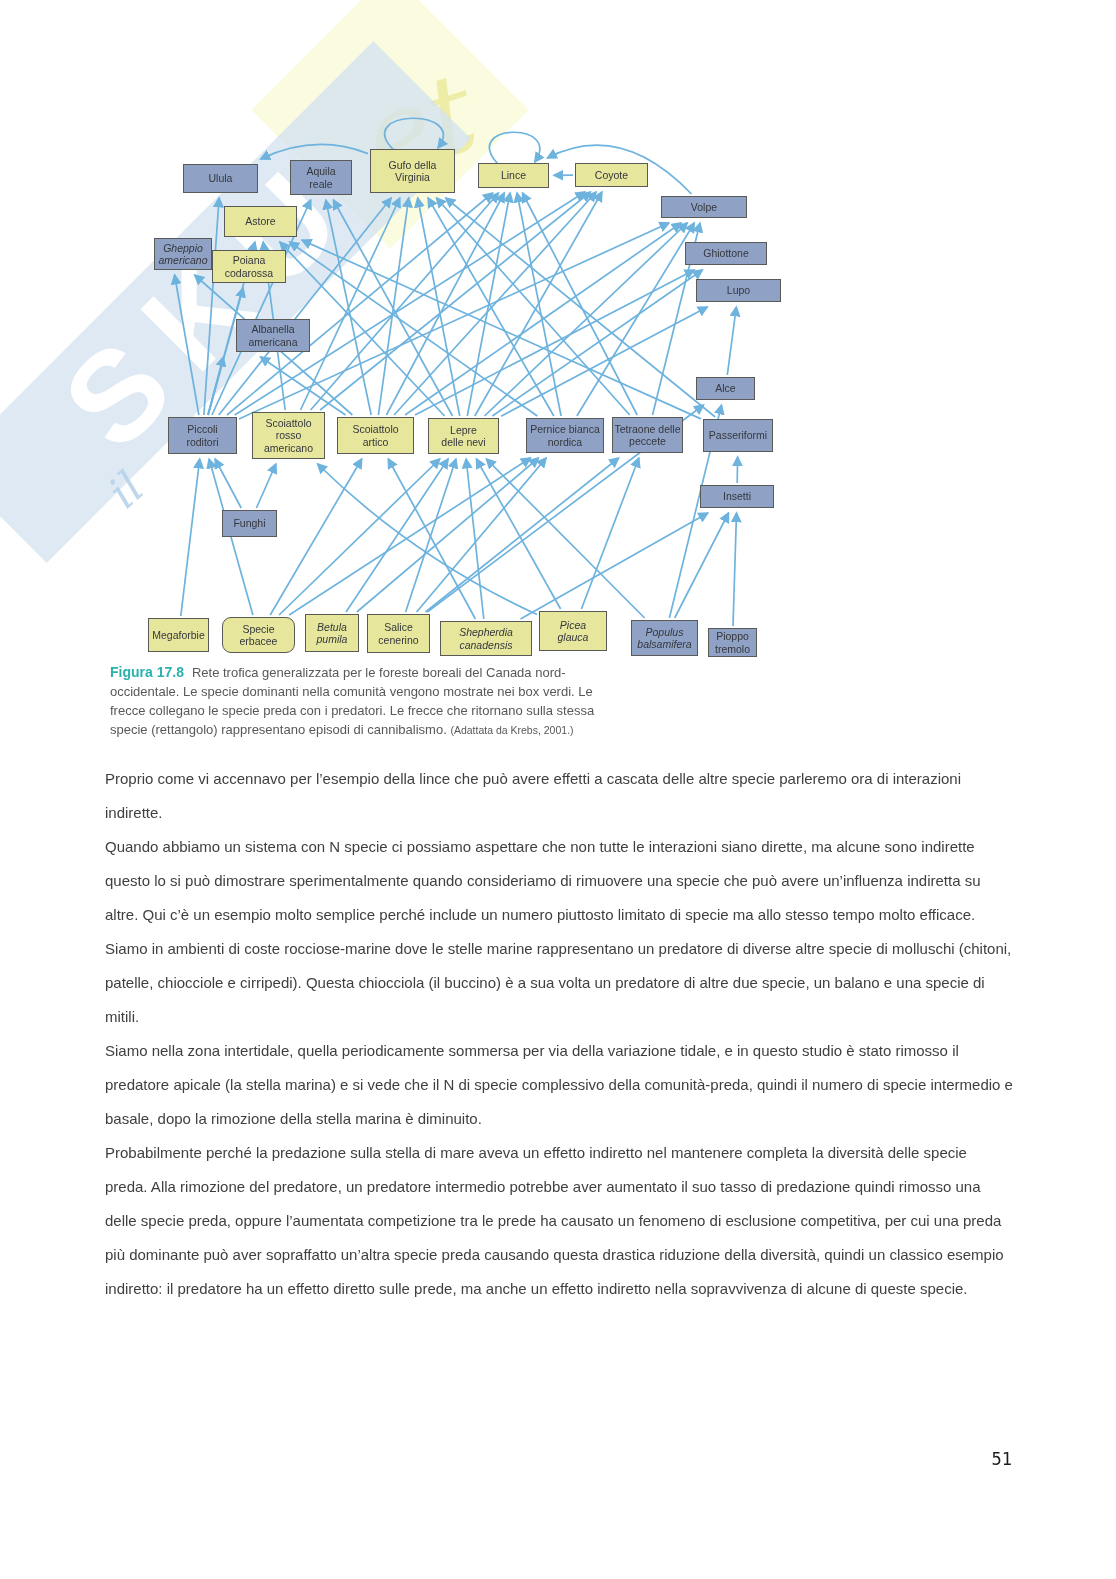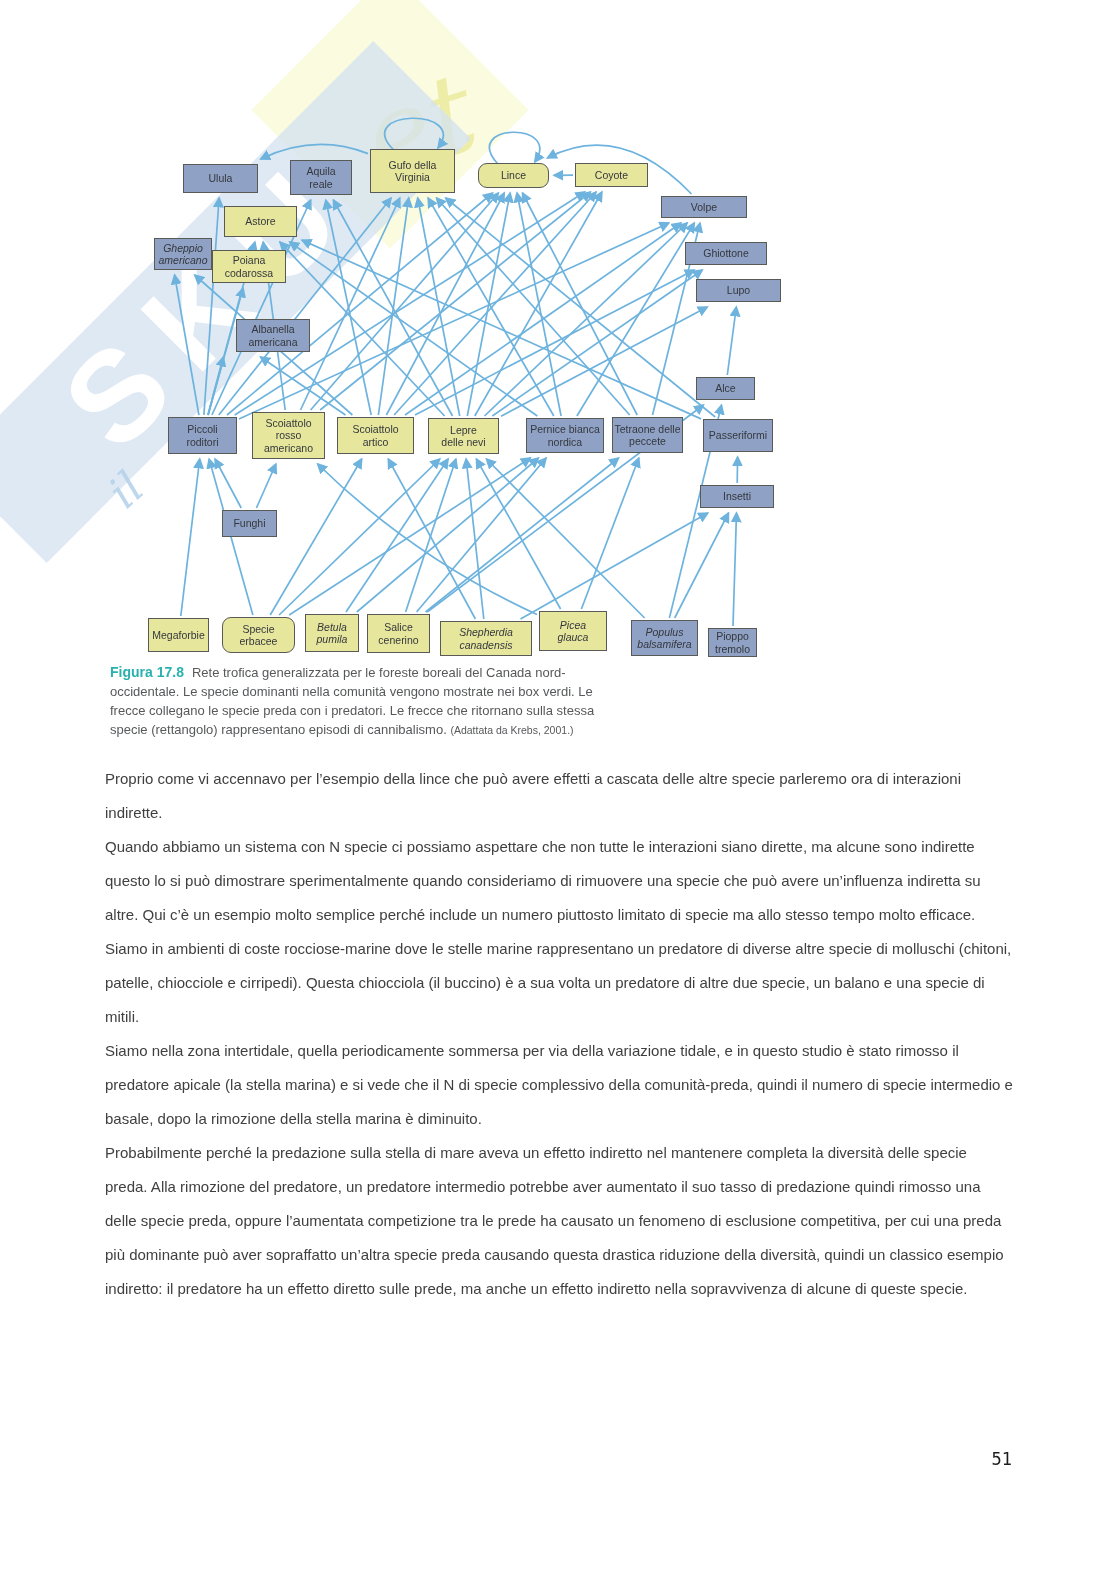--- a/index.html
+++ b/index.html
@@ -172,21 +172,21 @@
         <path d="M 253.8 50.0 C 212.0 9.0, 329.0 7.0, 298.0 48.0" fill="none" stroke="#6db3de" stroke-width="1.7" marker-end="url(#arr)"></path>
         <path d="M 357.9 64.0 C 320.0 23.0, 423.0 21.0, 394.8 62.0" fill="none" stroke="#6db3de" stroke-width="1.7" marker-end="url(#arr)"></path>
         <path d="M 228.0 53.6 Q 174.9 32.8 120.7 59.0" fill="none" stroke="#6db3de" stroke-width="1.7" marker-end="url(#arr)"></path>
         <path d="M 551.5 94.0 Q 480.5 20.2 407.4 58.0" fill="none" stroke="#6db3de" stroke-width="1.7" marker-end="url(#arr)"></path>
       </svg>
       <div class="node other" style="left: 43px; top: 64px; width: 75px; height: 29px;">Ulula</div>
       <div class="node other" style="left: 150px; top: 60px; width: 62px; height: 35px;">Aquila
 reale</div>
       <div class="node dominant" style="left: 230px; top: 49px; width: 85px; height: 44px;">Gufo della
 Virginia</div>
-      <div class="node dominant" style="left: 338px; top: 63px; width: 71px; height: 25px; border-radius: 9px;">Lince</div>
+      <div class="node dominant" style="left: 338px; top: 63px; width: 71px; height: 25px;">Lince</div>
       <div class="node dominant" style="left: 435px; top: 63px; width: 73px; height: 24px;">Coyote</div>
       <div class="node other" style="left: 521px; top: 96px; width: 86px; height: 22px;">Volpe</div>
       <div class="node dominant" style="left: 84px; top: 106px; width: 73px; height: 31px;">Astore</div>
       <div class="node other" style="left: 14px; top: 138px; width: 58px; height: 32px; font-style: italic;">Gheppio
 americano</div>
       <div class="node dominant" style="left: 72px; top: 150px; width: 74px; height: 33px;">Poiana
 codarossa</div>
       <div class="node other" style="left: 545px; top: 142px; width: 82px; height: 23px;">Ghiottone</div>
       <div class="node other" style="left: 556px; top: 179px; width: 85px; height: 23px;">Lupo</div>
       <div class="node other" style="left: 52px; top: 219px; width: 74px; height: 33px; margin-left: 44px;">Albanella

